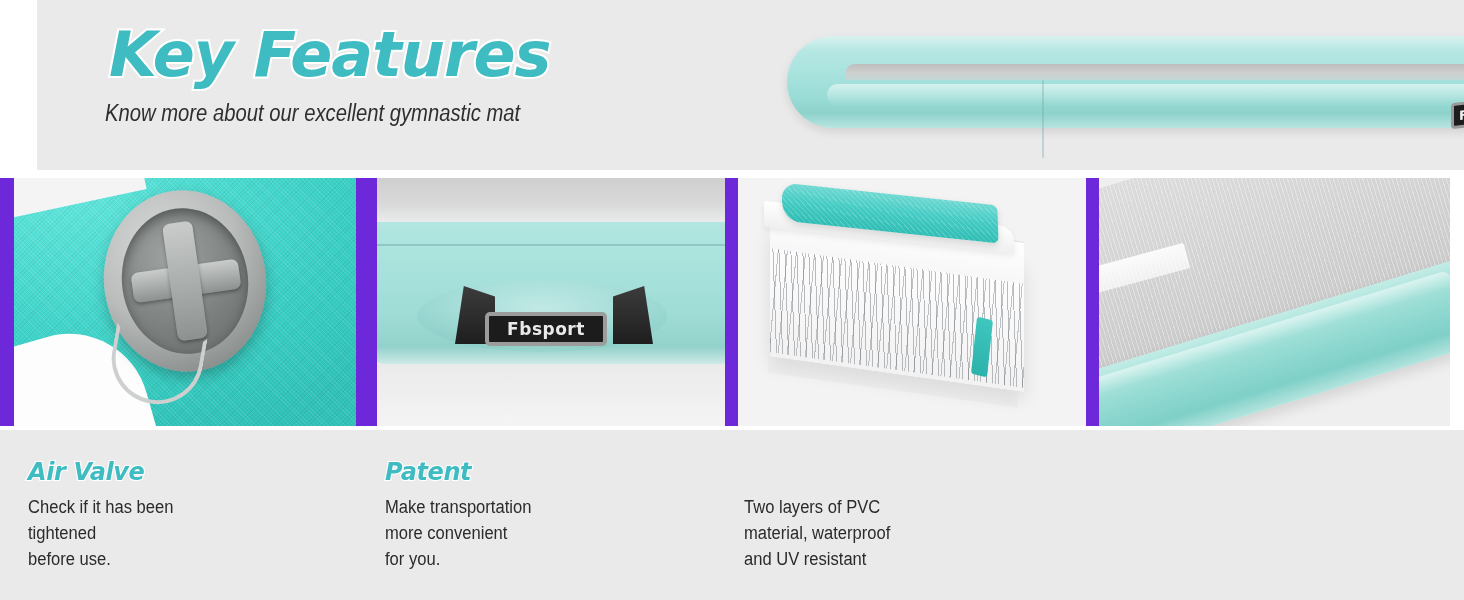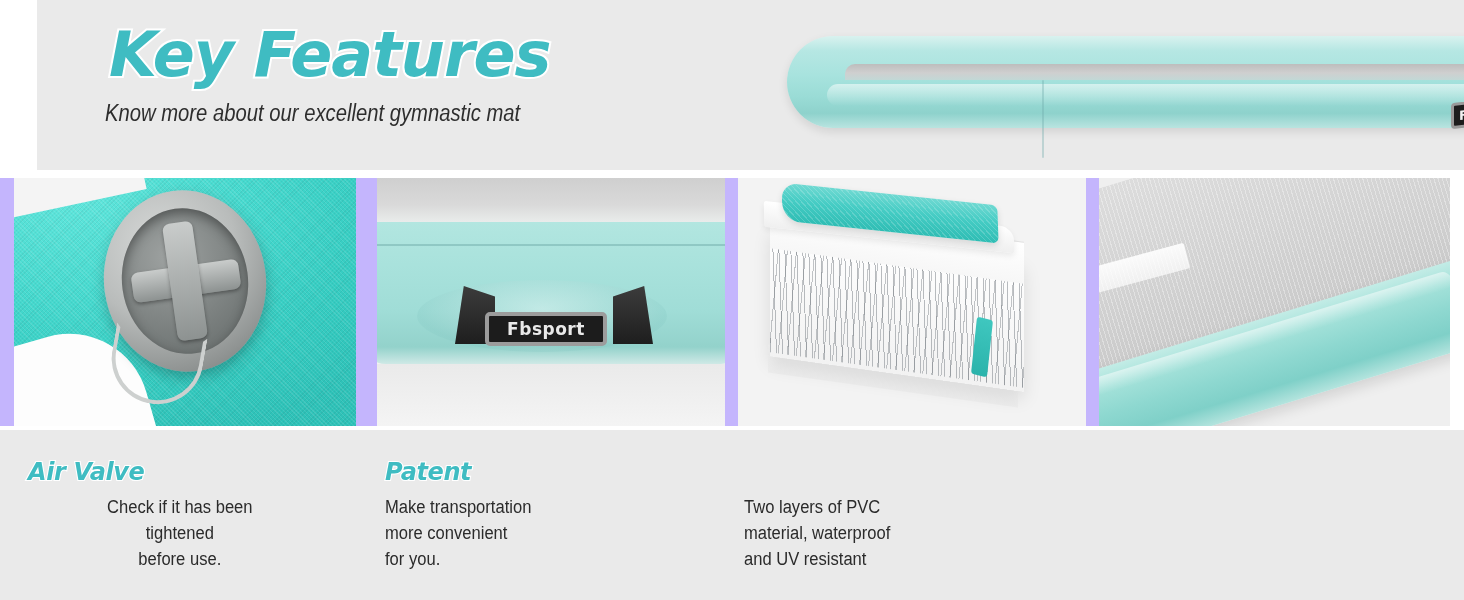--- a/index.html
+++ b/index.html
@@ -96,21 +96,21 @@
     font-family:"DejaVu Sans", sans-serif;
     font-size:13px;
     font-weight:bold;
     letter-spacing:.5px;
     white-space:nowrap;
   }
 
   
   .photo-row {
     position:absolute; left:0; top:178px; width:1385px; height:248px;
-    background:#c4b5fd;
+    background:#6d28d9;
   }
   .photo-panel {
     position:absolute; top:0; height:248px;
     overflow:hidden;
     background:#e9e9e9;
   }
   .p1 { left:14px;   width:342px; }
   .p2 { left:377px;  width:348px; }
   .p3 { left:738px;  width:348px; }
   .p4 { left:1099px; width:351px; }
@@ -325,21 +325,21 @@
   }
 
   
   .caption-band {
     position:absolute; left:0; top:430px; width:1464px; height:170px;
     background:#eaeaea;
   }
   .caption {
     position:absolute; top:0; width:340px; height:170px;
   }
-  .c1 { left:28px;text-align:center;   }
+  .c1 { left:28px;   }
   .c2 { left:385px;  }
   .c3 { left:744px;  }
   .c4 { left:1103px; }
 
   .caption-title {
     position:absolute; left:0; top:28px;
     font-family:"DejaVu Sans", sans-serif;
     font-size:24px;
     font-weight:bold;
     font-style:italic;

